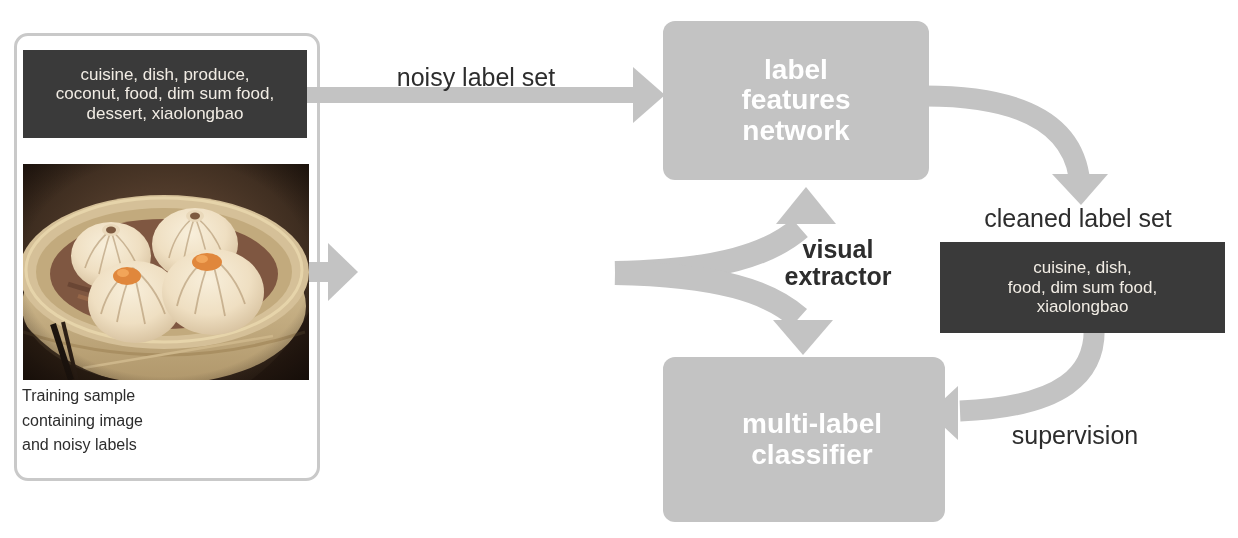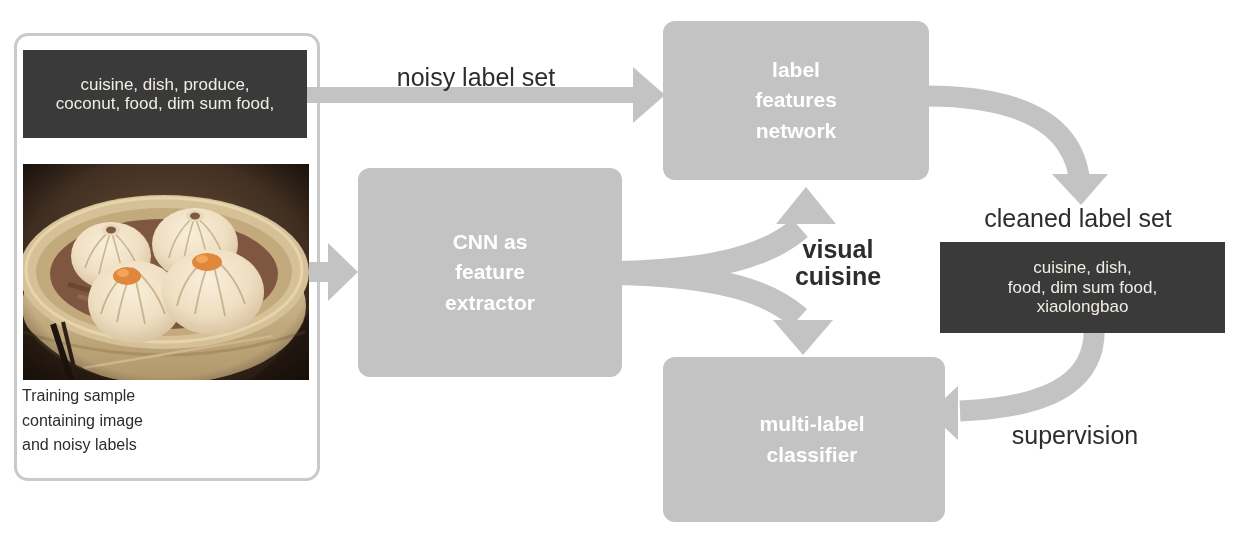--- a/index.html
+++ b/index.html
@@ -29,21 +29,21 @@
 
   .caption{
     left:22px;top:384px;width:280px;color:#2d2d2d;
     font-size:16px;line-height:24.5px;text-align:left;
   }
   .caption span{display:block;}
 
   .node{
     background:#c3c3c3;border-radius:12px;color:#ffffff;font-weight:bold;
     display:flex;flex-direction:column;justify-content:center;text-align:center;
-    font-size:21px;line-height:30.5px;
+    font-size:28px;line-height:30.5px;
   }
   .node span{display:block;}
   .node.cnn{left:358px;top:168px;width:264px;height:209px;}
   .node.cleaning{left:663px;top:21px;width:266px;height:159px;}
   .node.classifier{left:663px;top:357px;width:266px;height:165px;padding-left:16px;}
 
   .label{
     color:#2d2d2d;font-size:25px;line-height:27px;text-align:center;
   }
   .label span{display:block;font-weight:bold;}
@@ -55,20 +55,21 @@
 </head>
 <body>
 
 <div class="canvas">
 
   <div class="card"></div>
 
   <div class="darkbox noisy">
     <span>cuisine, dish, produce,</span>
     <span>coconut, food, dim sum food,</span>
+    <span>dessert, xiaolongbao</span>
   </div>
 
   <svg class="photo" viewBox="0 0 286 216" role="img" aria-label="four xiaolongbao dumplings in a bamboo steamer">
     <defs>
       <radialGradient id="bgGrad" cx="50%" cy="42%" r="75%">
         <stop offset="0%" stop-color="#6b4f3a"></stop>
         <stop offset="100%" stop-color="#261b12"></stop>
       </radialGradient>
       <linearGradient id="wallGrad" x1="0" y1="0" x2="0" y2="1">
         <stop offset="0%" stop-color="#dcc89e"></stop>
@@ -156,42 +157,37 @@
     <g>
       <path d="M 925 96 C 1015 96 1070 120 1079 176" fill="none" stroke="#c3c3c3" stroke-width="21"></path>
       <polygon points="1052,174 1108,174 1081,205" fill="#c3c3c3"></polygon>
     </g>
     <g>
       <path d="M 1094 325 C 1097 374 1063 407 960 411" fill="none" stroke="#c3c3c3" stroke-width="21"></path>
       <polygon points="958,386 958,440 929,413" fill="#c3c3c3"></polygon>
     </g>
   </svg>
 
-  <div class="node cnn">
-    <span>CNN as</span>
-    <span>feature</span>
-    <span>extractor</span>
-  </div>
   <div class="node cleaning">
     <span>label</span>
     <span>features</span>
     <span>network</span>
   </div>
   <div class="node classifier">
     <span>multi-label</span>
     <span>classifier</span>
   </div>
 
   <div class="darkbox cleaned">
     <span>cuisine, dish,</span>
     <span>food, dim sum food,</span>
     <span>xiaolongbao</span>
   </div>
 
   <div class="label noisy-label">noisy label set</div>
   <div class="label visual">
     <span>visual</span>
-    <span>cuisine</span>
+    <span>extractor</span>
   </div>
   <div class="label cleaned-label">cleaned label set</div>
   <div class="label supervision">supervision</div>
 
 </div>
 
 </body></html>

